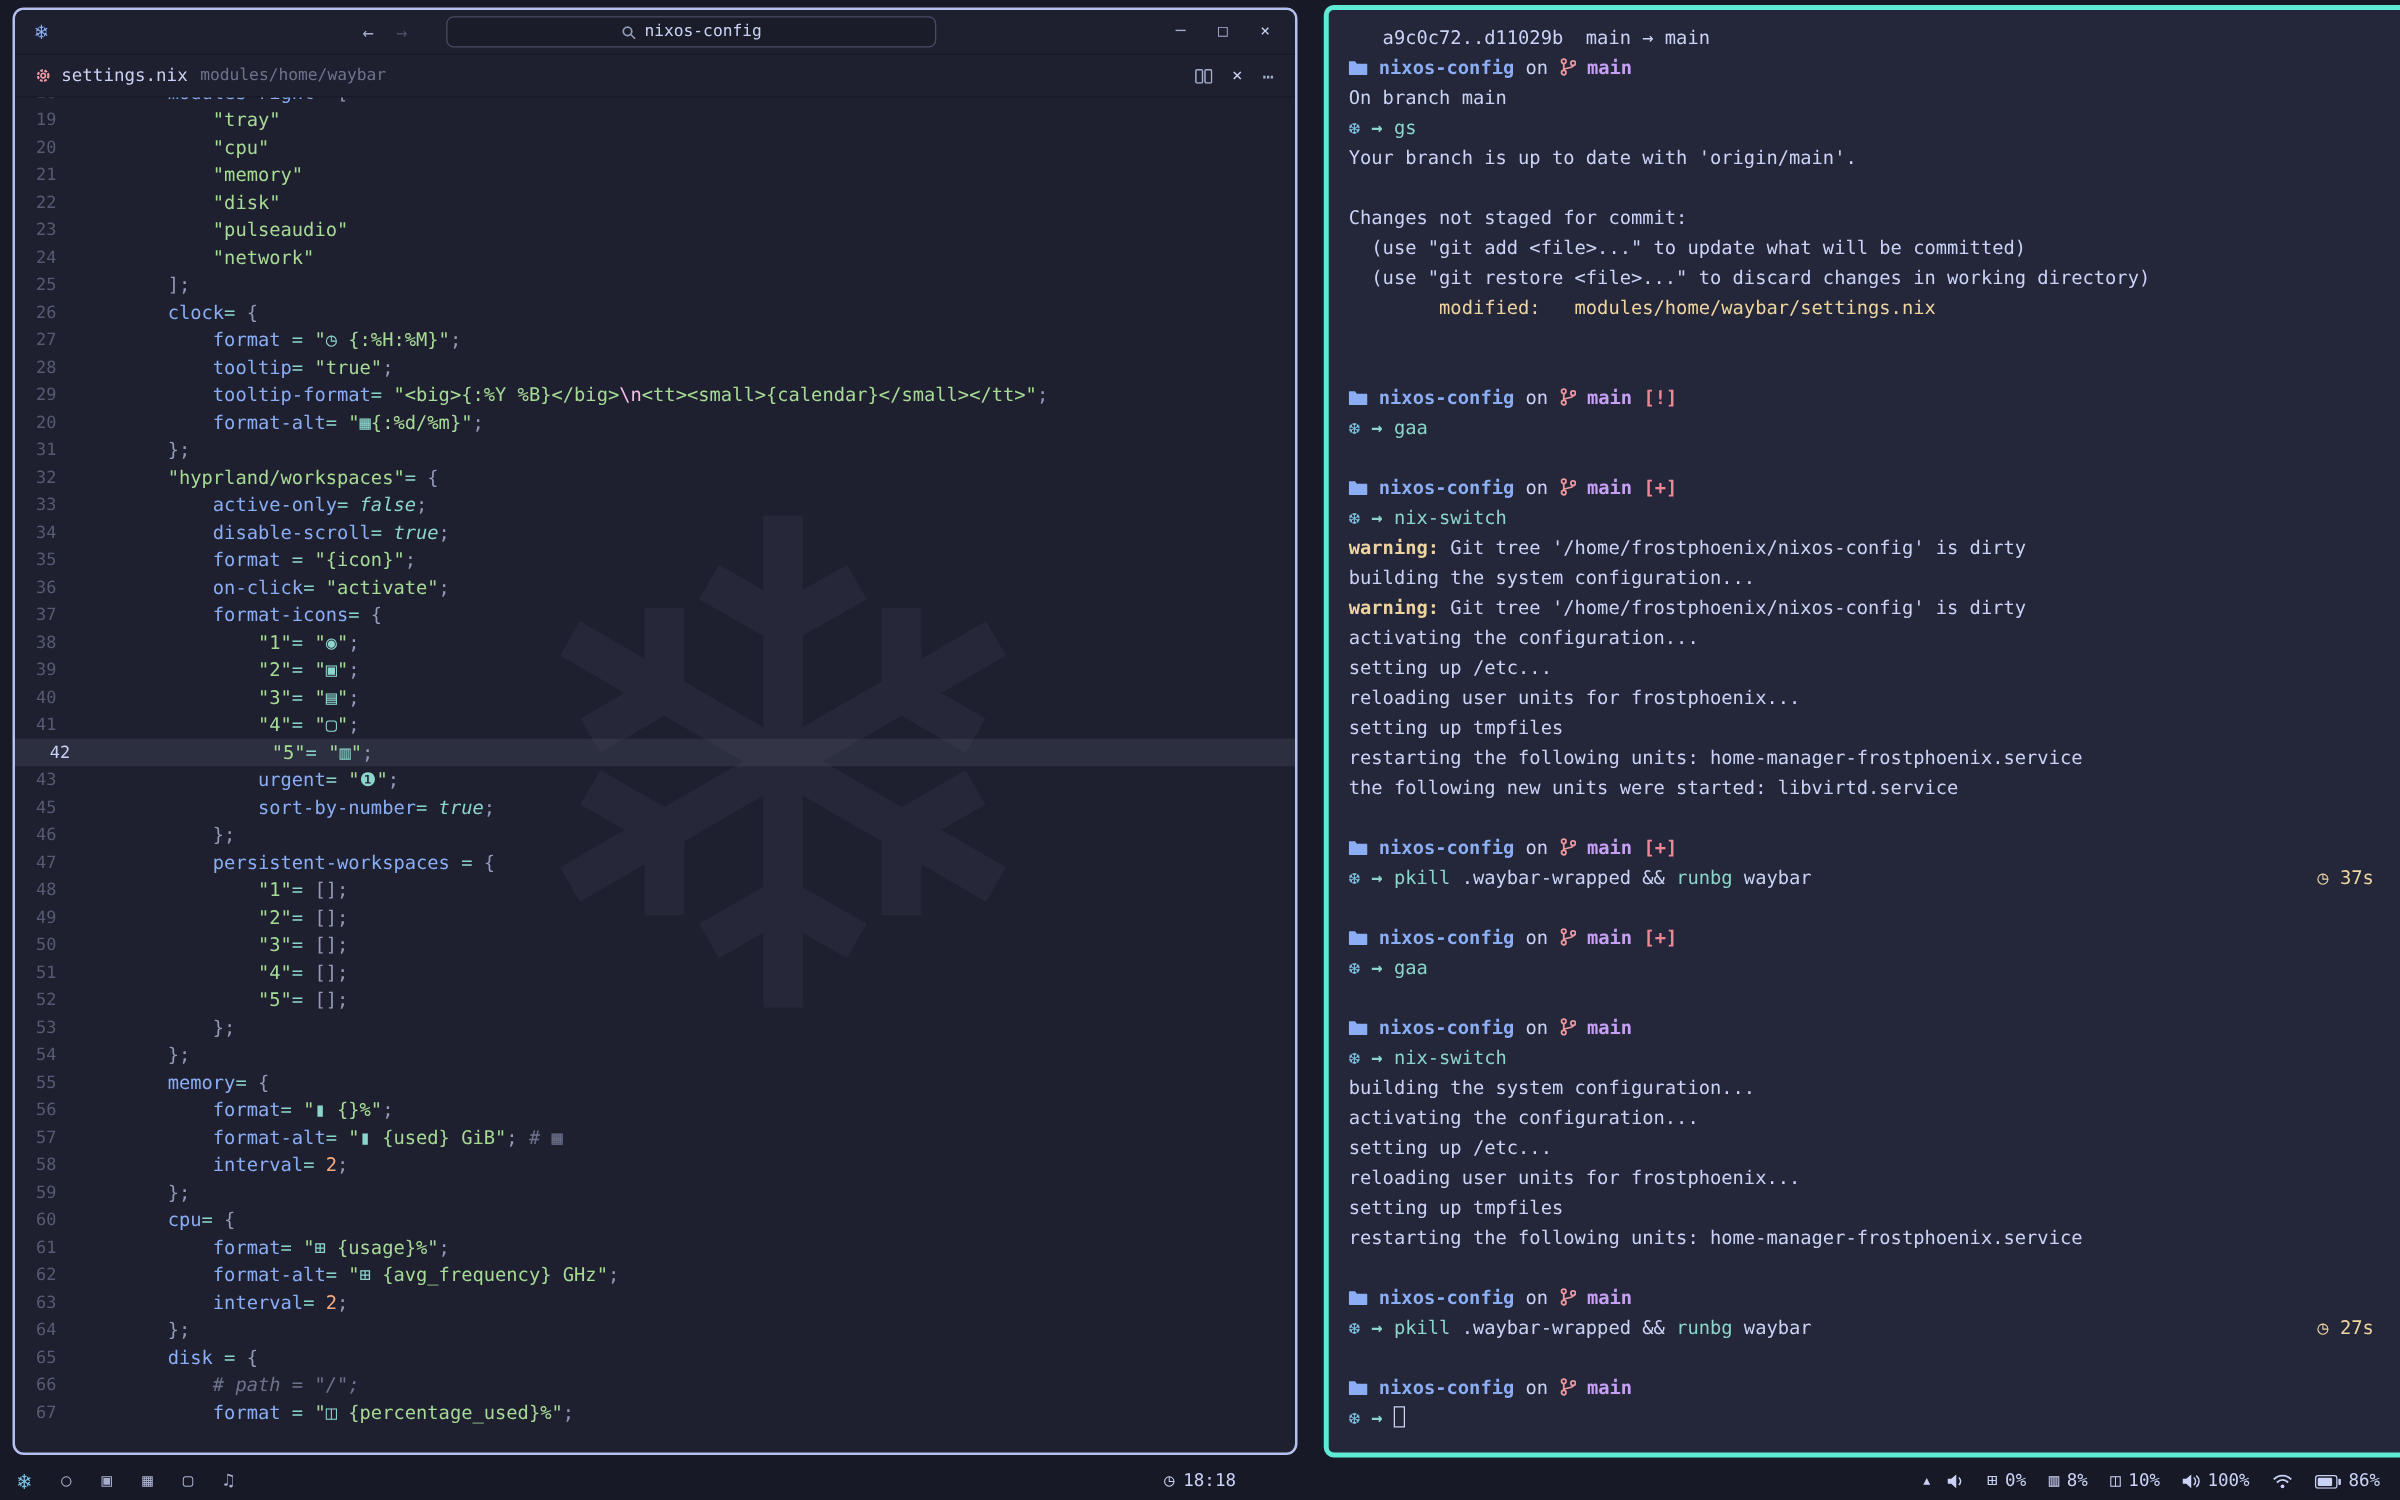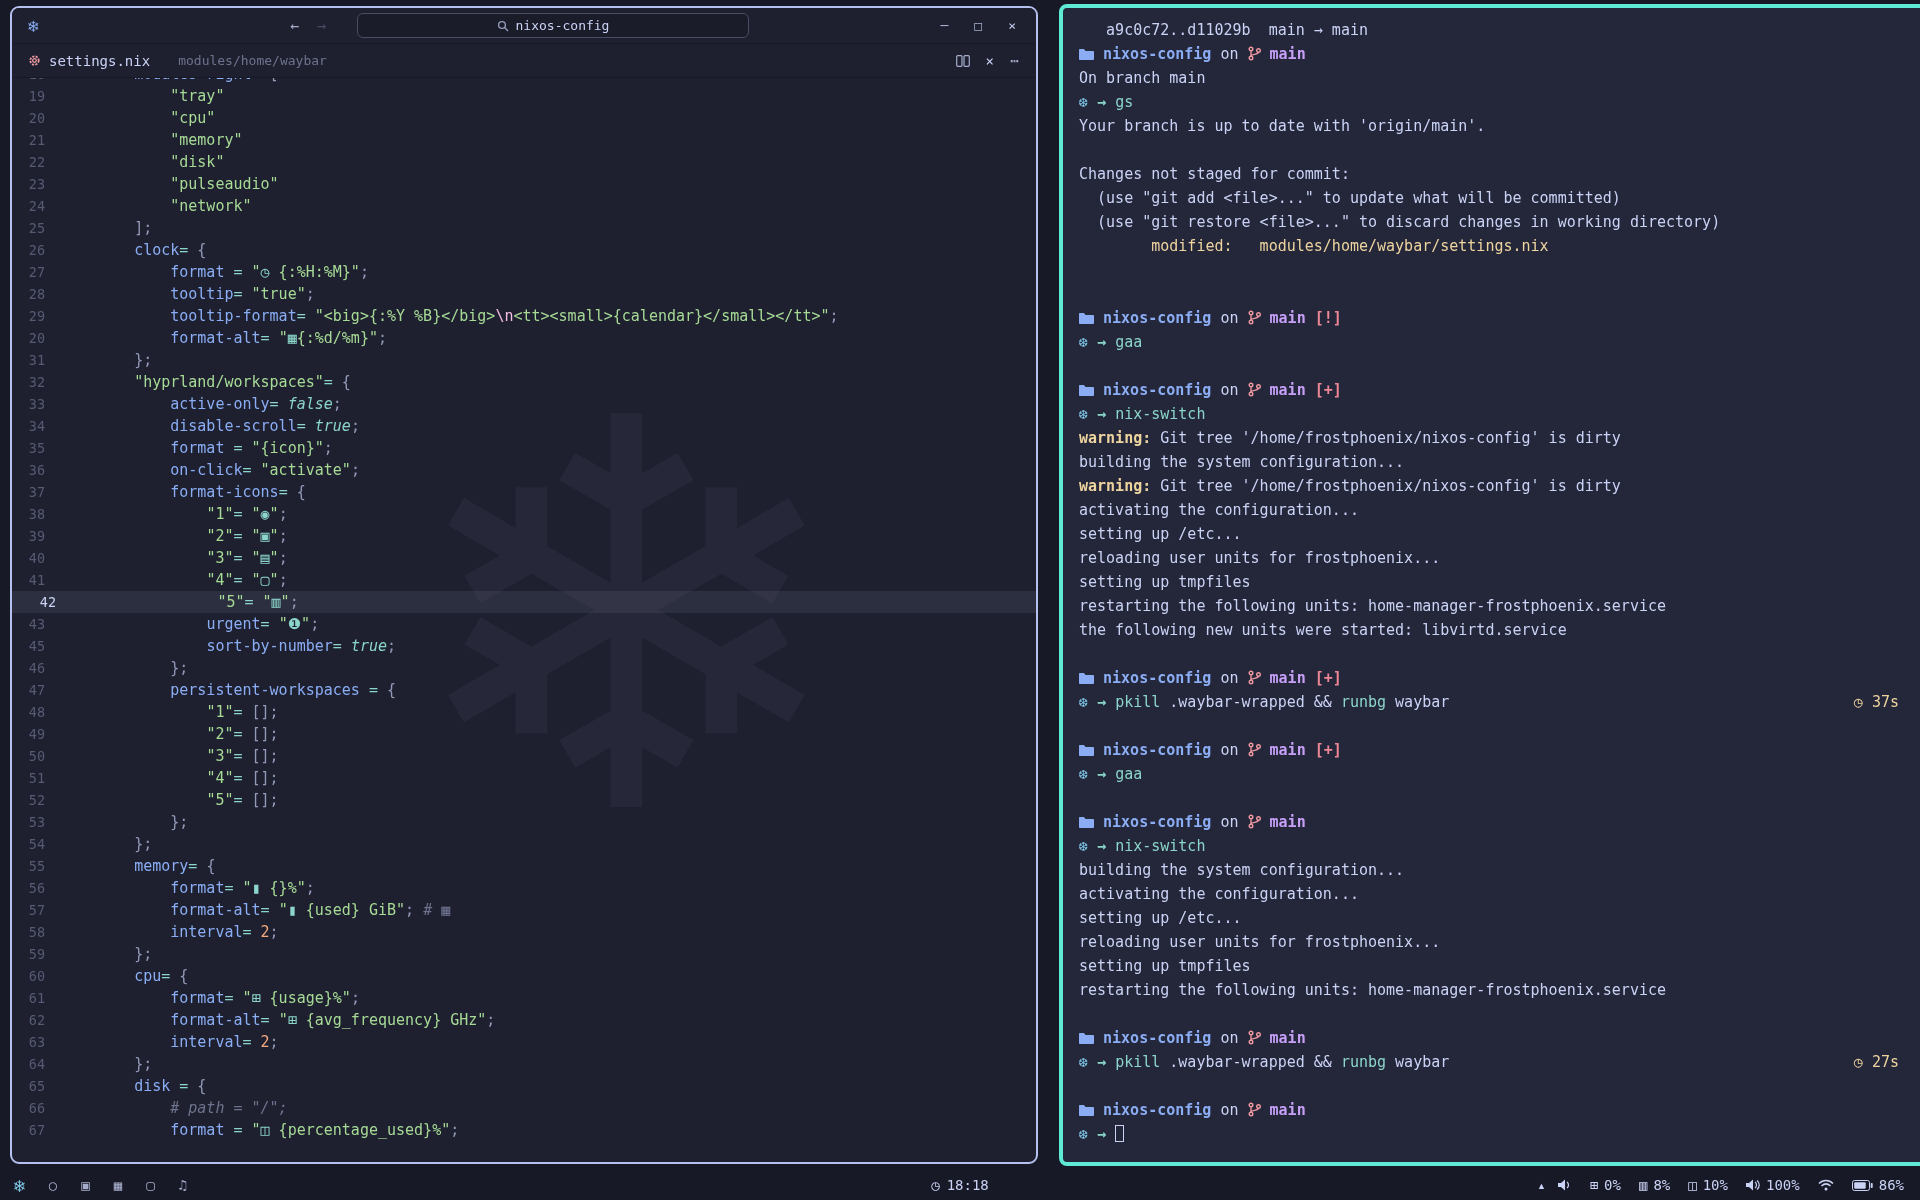--- a/index.html
+++ b/index.html
@@ -60,21 +60,21 @@
   .win-controls{margin-left:auto; display:flex; gap:26px; padding-right:20px; font-size:13px; color:#a5adcb;}
   .win-controls span{cursor:pointer}
   .wc-close{color:#cad3f5}
 
   .tabbar{
     flex:0 0 34px; display:flex; align-items:center;
     border-bottom:1px solid #181926; padding:0 16px; background:#1e2030;
   }
   .tab-fileicon{color:#ee99a0; display:flex; margin-right:8px;}
   .tab-file{font-size:14px; color:#cad3f5;}
-  .tab-path{font-size:13px; color:#6e738d; margin-left:28px;}
+  .tab-path{font-size:13px; color:#6e738d; margin-left:10px;}
   .tab-actions{margin-left:auto; display:flex; align-items:center; gap:16px; color:#a5adcb;}
   .tab-actions .split-icon{display:flex}
   .tab-close{color:#cad3f5; font-size:14px;}
   .tab-more{font-size:15px; letter-spacing:1px;}
 
   .code-area{flex:1; position:relative; overflow:hidden; font-size:15px;}
   .watermark{
     position:absolute; left:60%; top:50%; transform:translate(-50%,-50%);
     font-size:540px; color:#b8c0e0; opacity:0.05; pointer-events:none;
     font-family:"DejaVu Sans", sans-serif; z-index:0; line-height:1;

